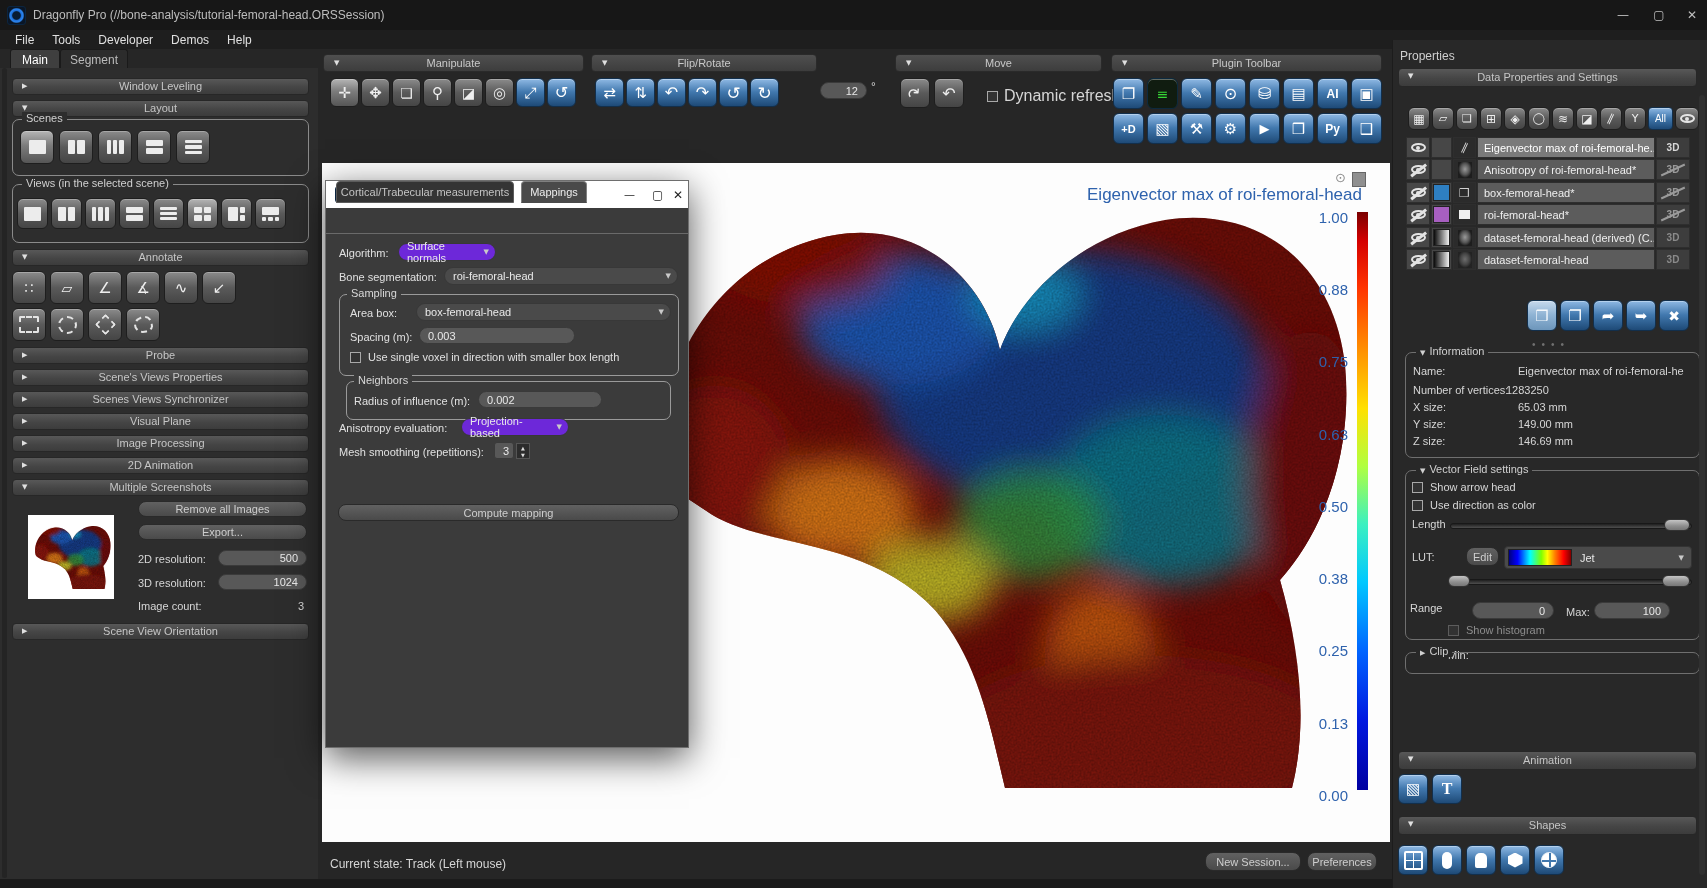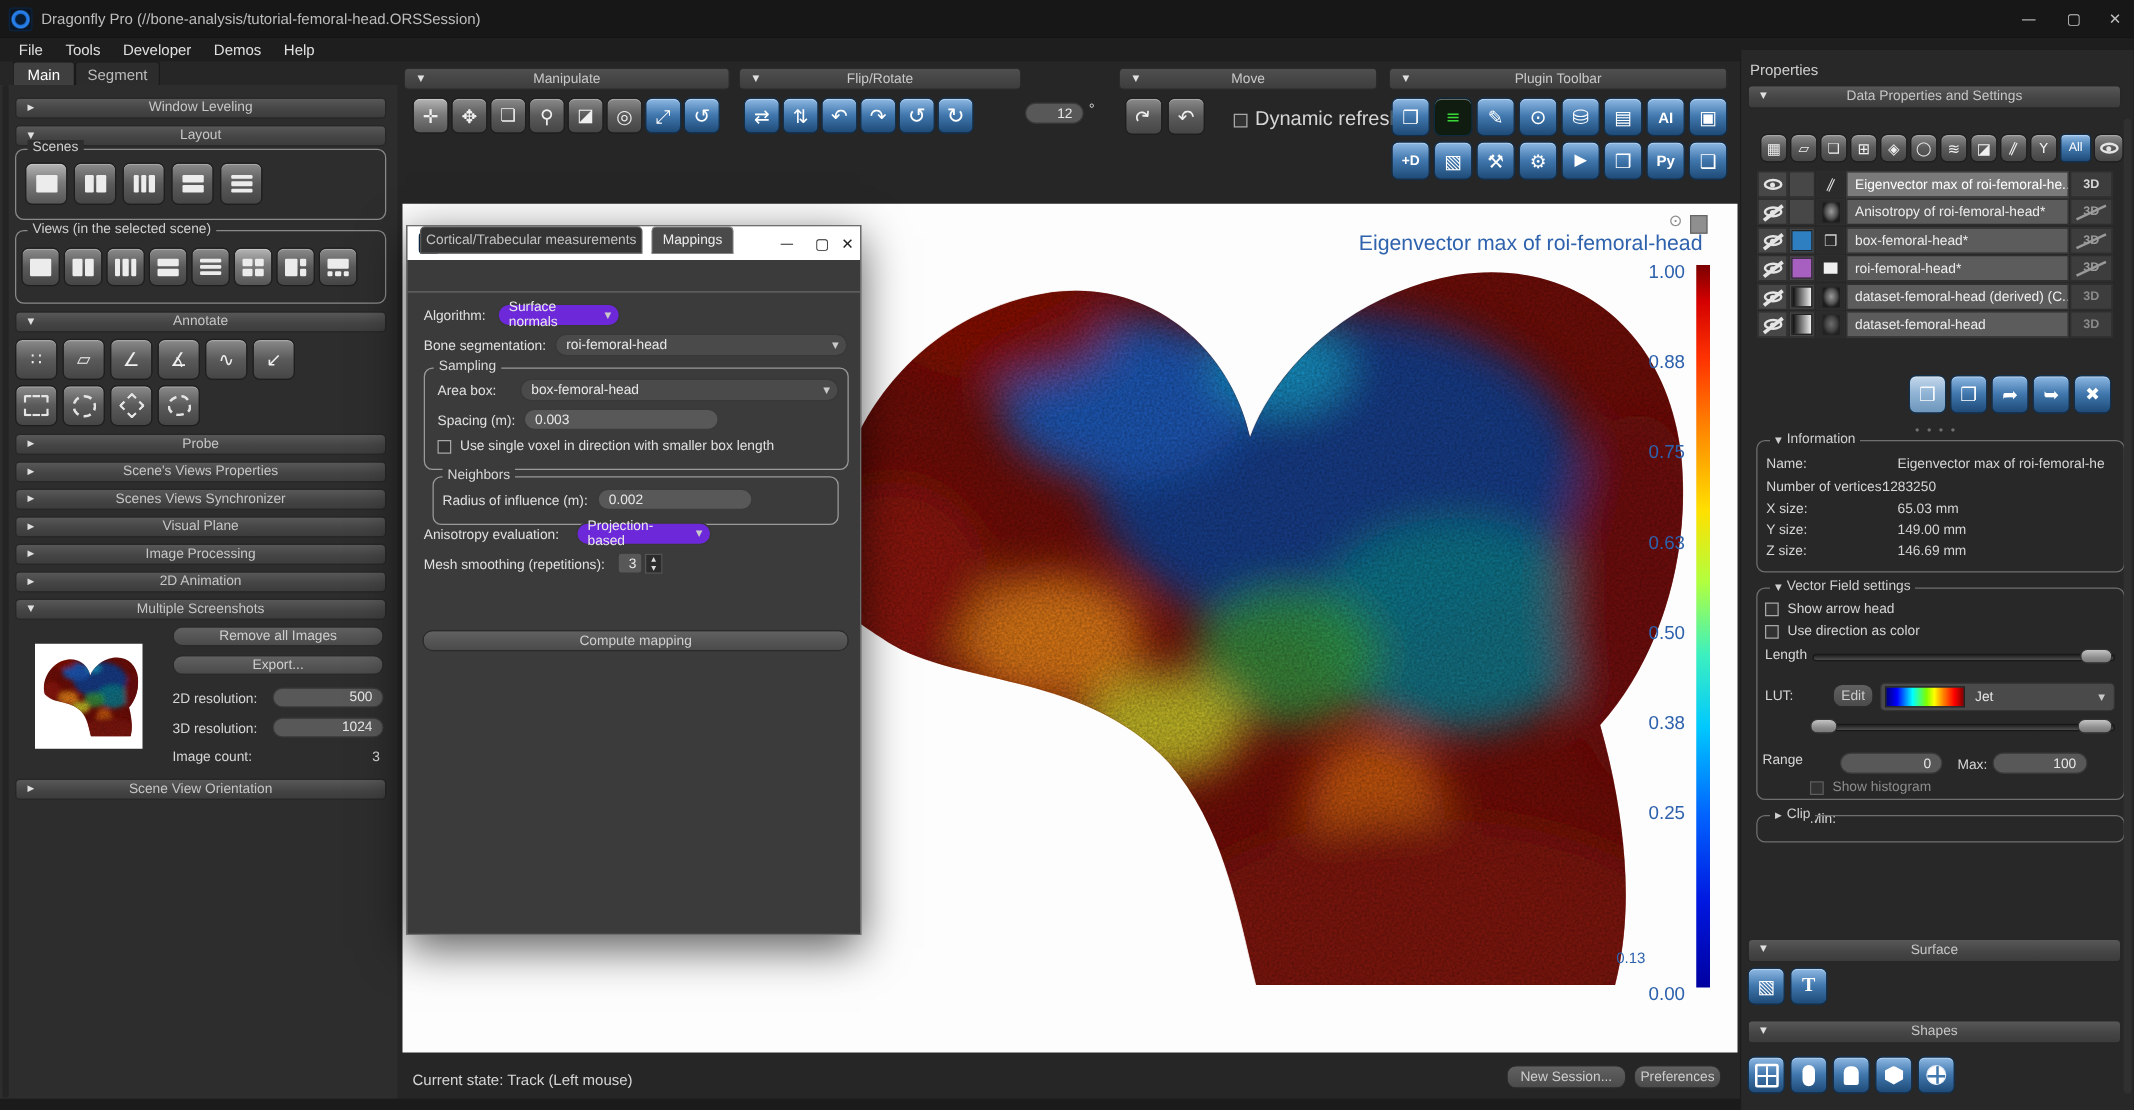--- a/index.html
+++ b/index.html
@@ -489,21 +489,21 @@
     <div class="abs" style="left:680px;top:22px;width:360px;text-align:right;font-size:17px;color:#2e62ad;">Eigenvector max of roi-femoral-head</div>
 
     <div class="abs jetv" style="left:1035px;top:49px;width:11px;height:578px;"></div>
     <div class="abs" style="left:971px;top:46px;width:55px;text-align:right;font-size:15px;color:#2e62ad;">1.00</div>
     <div class="abs" style="left:971px;top:118px;width:55px;text-align:right;font-size:15px;color:#2e62ad;">0.88</div>
     <div class="abs" style="left:971px;top:190px;width:55px;text-align:right;font-size:15px;color:#2e62ad;">0.75</div>
     <div class="abs" style="left:971px;top:263px;width:55px;text-align:right;font-size:15px;color:#2e62ad;">0.63</div>
     <div class="abs" style="left:971px;top:335px;width:55px;text-align:right;font-size:15px;color:#2e62ad;">0.50</div>
     <div class="abs" style="left:971px;top:407px;width:55px;text-align:right;font-size:15px;color:#2e62ad;">0.38</div>
     <div class="abs" style="left:971px;top:479px;width:55px;text-align:right;font-size:15px;color:#2e62ad;">0.25</div>
-    <div class="abs" style="left:971px;top:552px;width:55px;font-size:12px;color:#2e62ad;margin-top:44px;">0.13</div>
+    <div class="abs" style="left:971px;top:552px;width:55px;text-align:right;font-size:15px;color:#2e62ad;">0.13</div>
     <div class="abs" style="left:971px;top:624px;width:55px;text-align:right;font-size:15px;color:#2e62ad;">0.00</div>
   </div>
 
   <div class="dialog">
     <div class="dtitle">
       <div class="logo" style="position:static;margin-left:9px;width:15px;height:15px;"></div>
       <span style="margin-left:10px;font-size:12px;color:#111;">Bone Analysis</span>
       <span class="icon" style="position:absolute;left:298px;color:#222;font-size:11px;">—</span>
       <span class="icon" style="position:absolute;left:326px;color:#222;font-size:12px;">▢</span>
       <span class="icon" style="position:absolute;left:347px;color:#222;font-size:12px;">✕</span>
@@ -748,21 +748,21 @@
   <div class="row" style="left:1448px;top:624px;gap:7px;align-items:center;">
     <span class="cb dis"></span>
     <span class="lab2" style="color:#8d8d8d;">Show histogram</span>
   </div>
 
   <div class="gbox" style="left:1405px;top:652px;width:295px;height:22px;border-color:#6f6f6f;"></div>
   <div class="glabel" style="left:1416px;top:645px;background:#282828;"><span class="icon" style="font-size:7px;margin-right:4px;">▶</span><span>Clip</span></div>
 
   <div class="hdr" style="left:1398px;top:751px;width:297px;height:17px;line-height:17px;">
     <span class="arr icon">▼</span>
-    <span>Surface</span>
+    <span>Animation</span>
   </div>
   <div class="row" style="left:1398px;top:774px;gap:4px;">
     <div class="bbtn icon" style="width:30px;height:30px;font-size:15px;">
         <span class="icon">▧</span>
       </div>
     <div class="bbtn" style="width:30px;height:30px;font-size:16px;font-weight:bold;font-family:'Liberation Serif',serif;">T</div>
   </div>
 
   <div class="hdr" style="left:1398px;top:816px;width:297px;height:17px;line-height:17px;">
     <span class="arr icon">▼</span>

